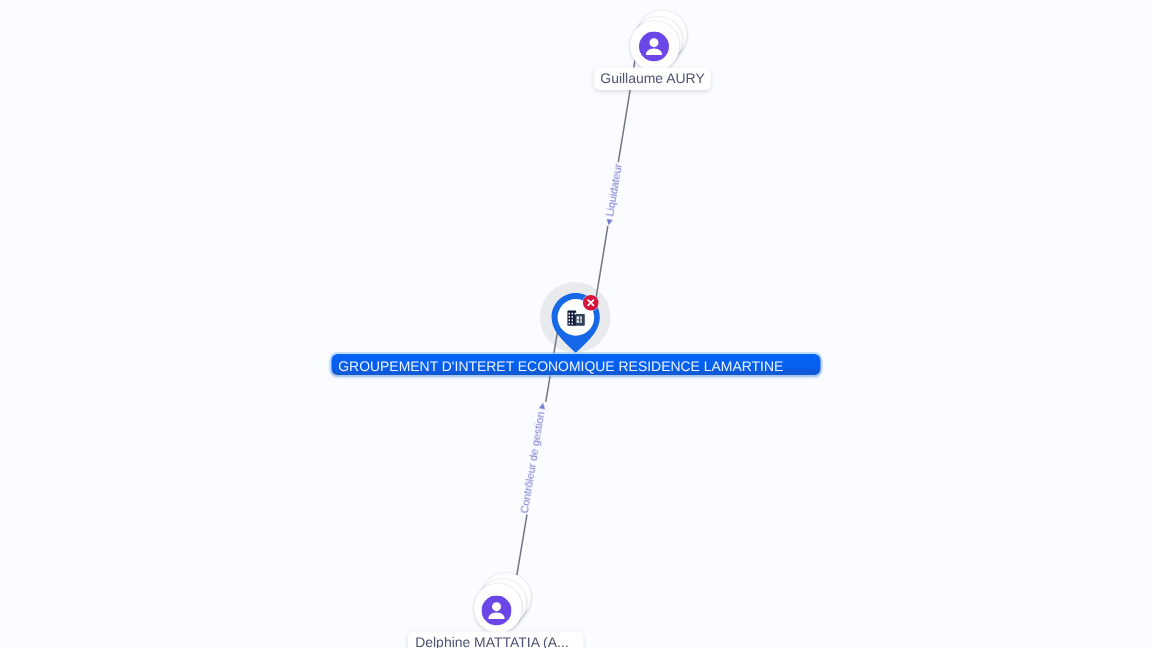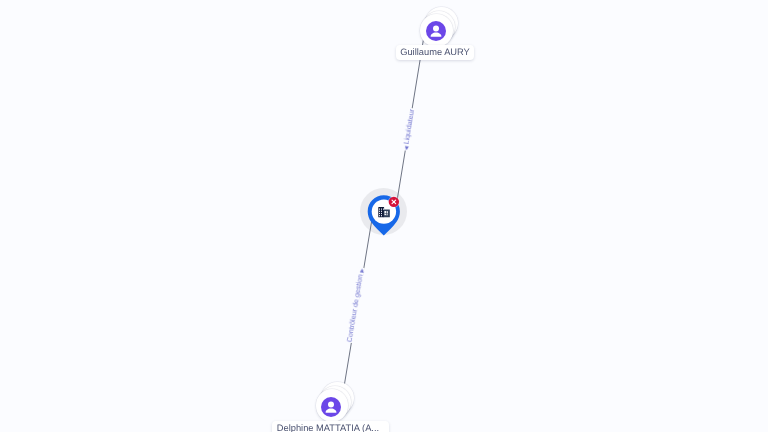--- a/index.html
+++ b/index.html
@@ -97,20 +97,21 @@
         <rect x="387" y="214" width="0.6" height="0.6"></rect>
       </g>
     </g>
     <g>
       <circle cx="393.85" cy="201.85" r="5.75" fill="#ffffff" opacity="0.45"></circle>
       <circle cx="393.85" cy="201.85" r="5.2" fill="#d5133b"></circle>
       <path d="M392.05 200.05 L395.65 203.65 M395.65 200.05 L392.05 203.65" stroke="#ffffff" stroke-width="1.15" stroke-linecap="round"></path>
     </g>
   </svg>
 
+  <div class="co-label" style="left:220.8px;top:236.1px;width:326.3px;height:14.4px;line-height:16.2px;font-size:9.3px;text-align:left;padding-left:4.7px;box-sizing:border-box;">GROUPEMENT D'INTERET ECONOMIQUE RESIDENCE LAMARTINE</div>
 
   <div class="person-node">
     <div class="pcircle" style="left:321.2px;top:381.9px;width:32.4px;height:32.4px;"></div>
     <div class="pcircle" style="left:318.6px;top:385.6px;width:32.4px;height:32.4px;"></div>
     <div class="pcircle" style="left:316.0px;top:389.3px;width:32.4px;height:32.4px;"></div>
     <svg class="avatar-svg" style="position:absolute;left:320.6px;top:396.5px;width:20px;height:20px;" viewBox="0 0 20 20">
       <circle cx="10" cy="10" r="10" fill="#6c47e8"></circle>
       <circle cx="10" cy="7.45" r="3.0" fill="#ffffff"></circle>
       <path d="M9.7 11.4 C7.0 11.4 4.64 13.3 4.64 15.0 L4.64 15.63 L15.36 15.63 L15.36 15.0 C15.36 13.3 13.0 11.4 10.3 11.4 Z" fill="#ffffff"></path>
     </svg>

